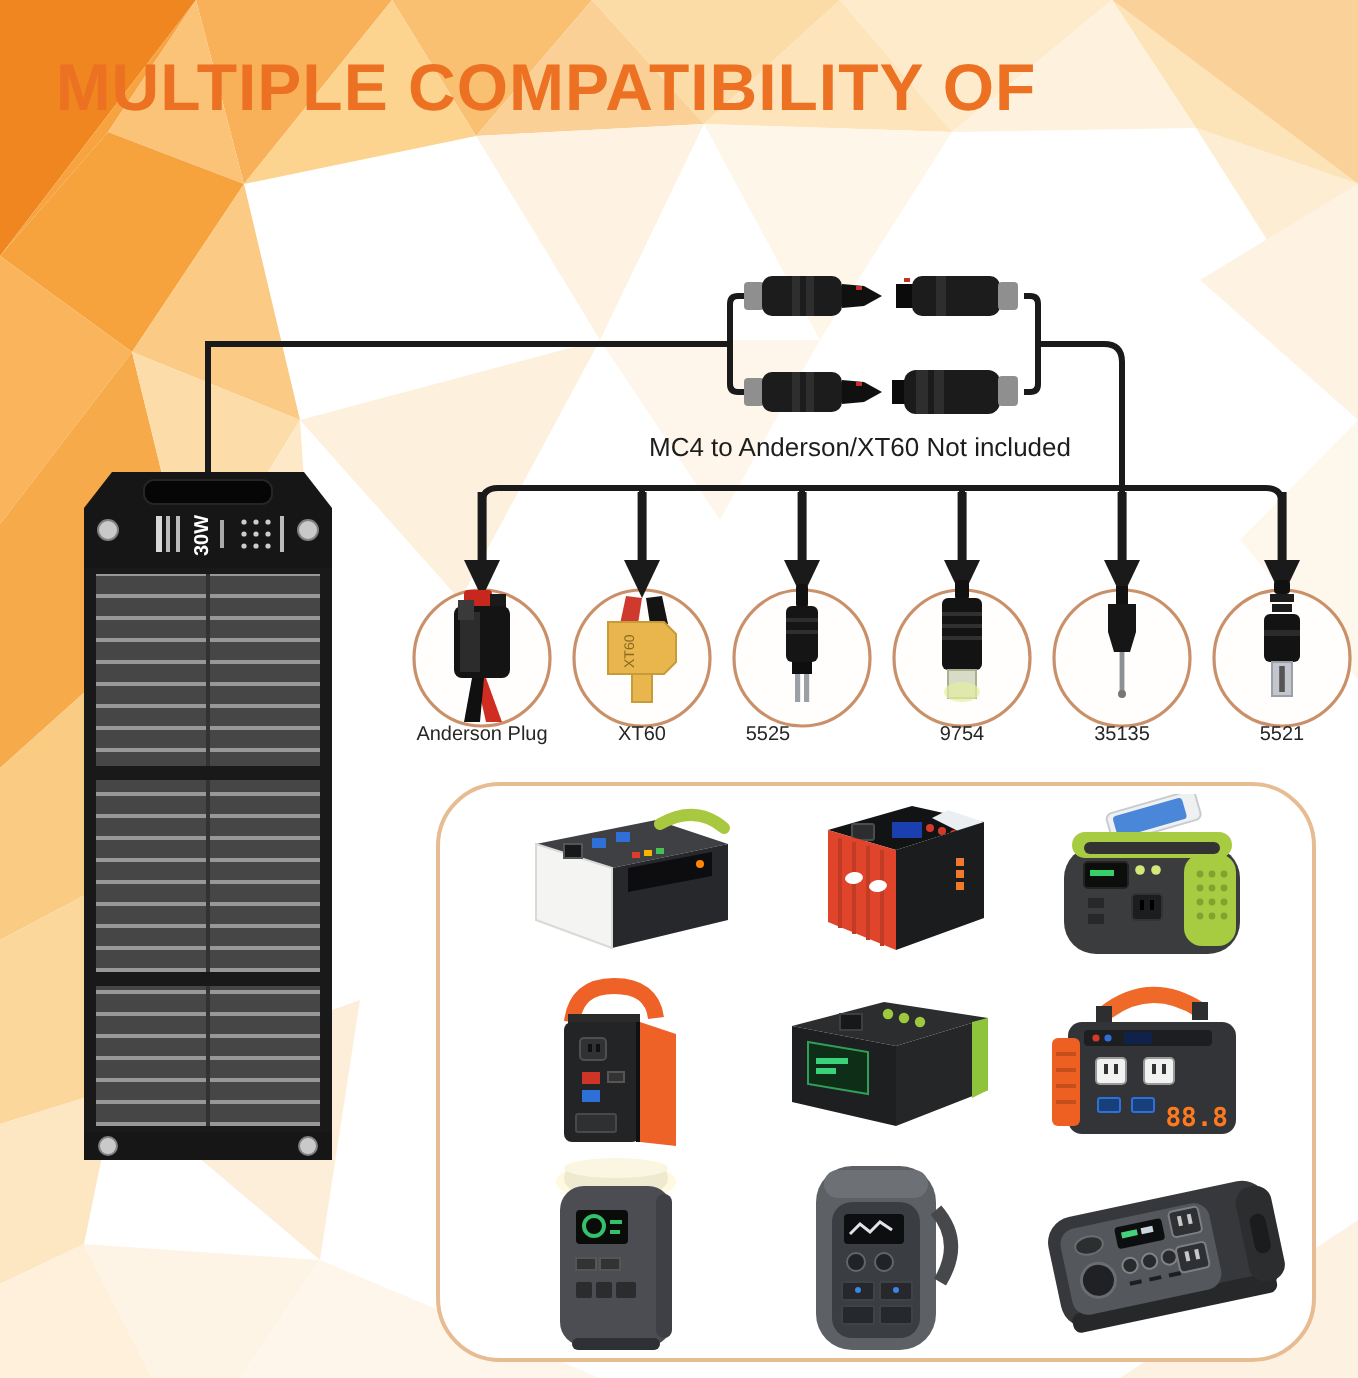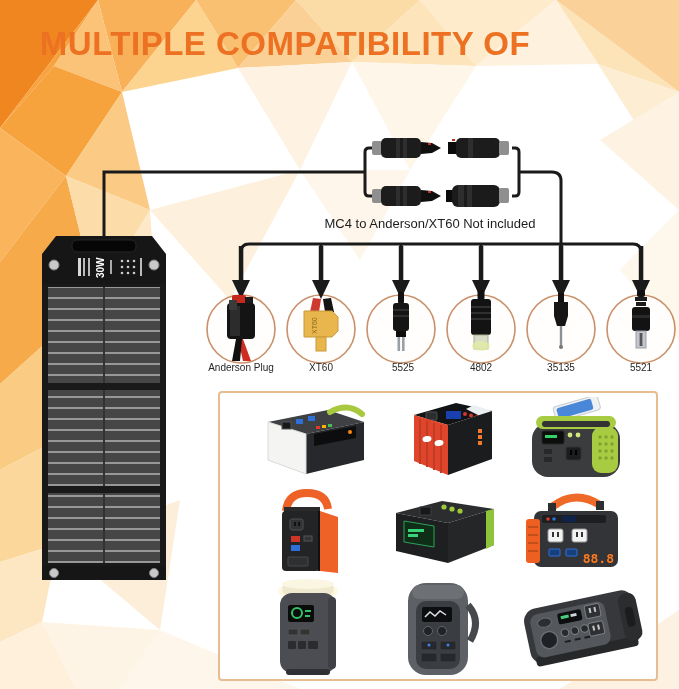--- a/index.html
+++ b/index.html
@@ -1,29 +1,29 @@
 <!DOCTYPE html>
 <html><head>
 <meta charset="utf-8">
 <style>
   html,body{margin:0;padding:0;background:#fff;}
   .canvas{position:relative;width:679px;height:689px;overflow:hidden;background:#fff;
           font-family:"Liberation Sans",sans-serif;}
   .abs{position:absolute;}
   .bg-svg{left:0;top:0;z-index:0;}
-  .title{left:12px;top:24px;width:546px;text-align:center;z-index:3;
+  .title{left:0;top:24px;width:546px;text-align:center;z-index:3;
          color:#ED7122;font-weight:bold;font-size:33px;line-height:39px;letter-spacing:.5px;}
   .wiring{left:0;top:0;z-index:2;}
   .note{left:230px;top:216px;width:400px;text-align:center;z-index:3;
         color:#1d1d1d;font-size:13px;}
   .panel{left:42px;top:234px;z-index:4;}
   .conn-label{top:362px;width:100px;text-align:center;z-index:4;
               color:#262626;font-size:10px;}
   .devbox{left:218px;top:391px;width:440px;height:290px;z-index:3;
-          border:2px solid #E7BC92;border-radius:4px;background:#ffffff;box-sizing:border-box;}
+          border:2px solid #E7BC92;border-radius:32px;background:#ffffff;box-sizing:border-box;}
   .dev{position:absolute;}
 </style>
 </head>
 <body>
 
 <div class="canvas">
 
   <svg class="abs bg-svg" width="679" height="689" viewBox="0 0 679 689">
     <rect width="679" height="689" fill="#ffffff"></rect>
     <polygon points="0,0 98,0 0,128" fill="#F0861F"></polygon>
@@ -241,22 +241,22 @@
       <rect x="6" y="259" width="112" height="70" fill="url(#cells)"></rect>
       <rect x="61" y="259" width="2" height="70" fill="#333333"></rect>
     </g>
     <rect x="0" y="332" width="124" height="14" fill="#161616"></rect>
     <circle cx="12" cy="339" r="4.5" fill="#c9c9c9" stroke="#808080"></circle>
     <circle cx="112" cy="339" r="4.5" fill="#c9c9c9" stroke="#808080"></circle>
   </svg>
 
   <div class="abs conn-label" style="left:191px">Anderson Plug</div>
   <div class="abs conn-label" style="left:271px">XT60</div>
-  <div class="abs conn-label" style="left:353px">5525</div>
-  <div class="abs conn-label" style="left:431px">4802</div>
+  <div class="abs conn-label" style="left:334px">5525</div>
+  <div class="abs conn-label" style="left:431px">9754</div>
   <div class="abs conn-label" style="left:511px">35135</div>
   <div class="abs conn-label" style="left:591px">5521</div>
 
   <div class="abs devbox">
 
     <svg class="dev" style="left:32px;top:11px" width="120" height="75" viewBox="0 0 120 75">
       <polygon points="16,18 76,6 112,18 54,30" fill="#3e4044"></polygon>
       <polygon points="54,30 112,18 112,56 54,70" fill="#26282b"></polygon>
       <polygon points="16,18 54,30 54,70 16,56" fill="#f4f4f2" stroke="#d9d9d6"></polygon>
       <polygon points="62,30 104,22 104,34 62,42" fill="#0d0d0f"></polygon>

